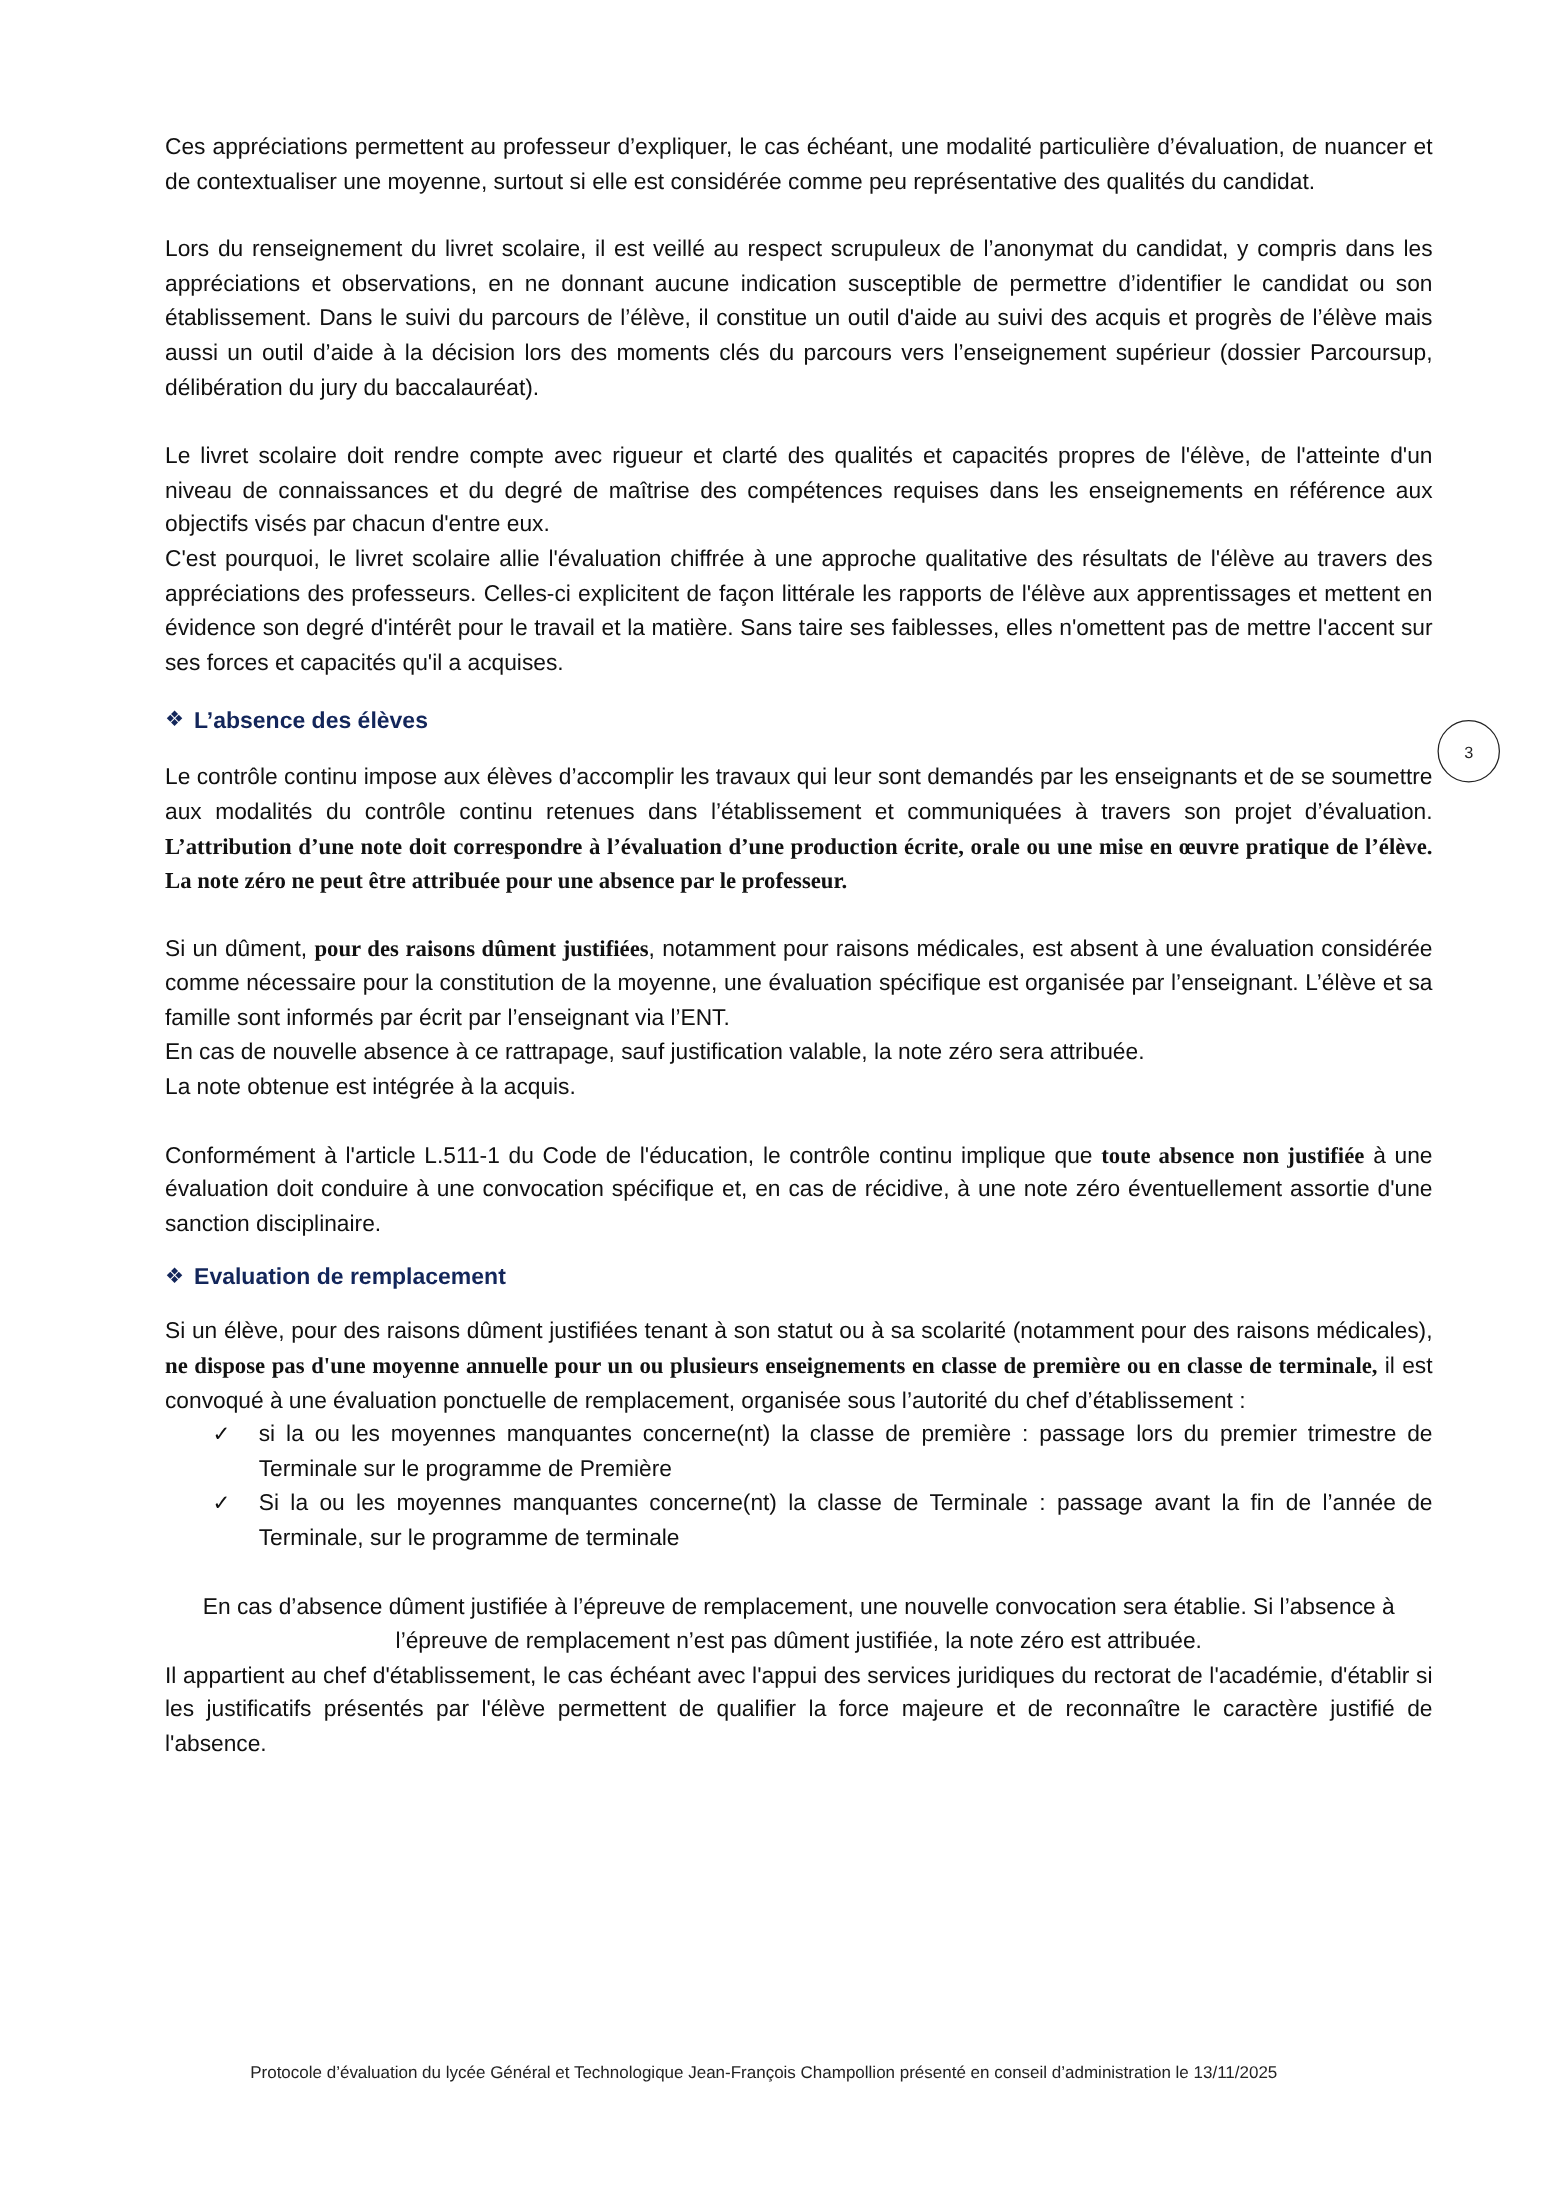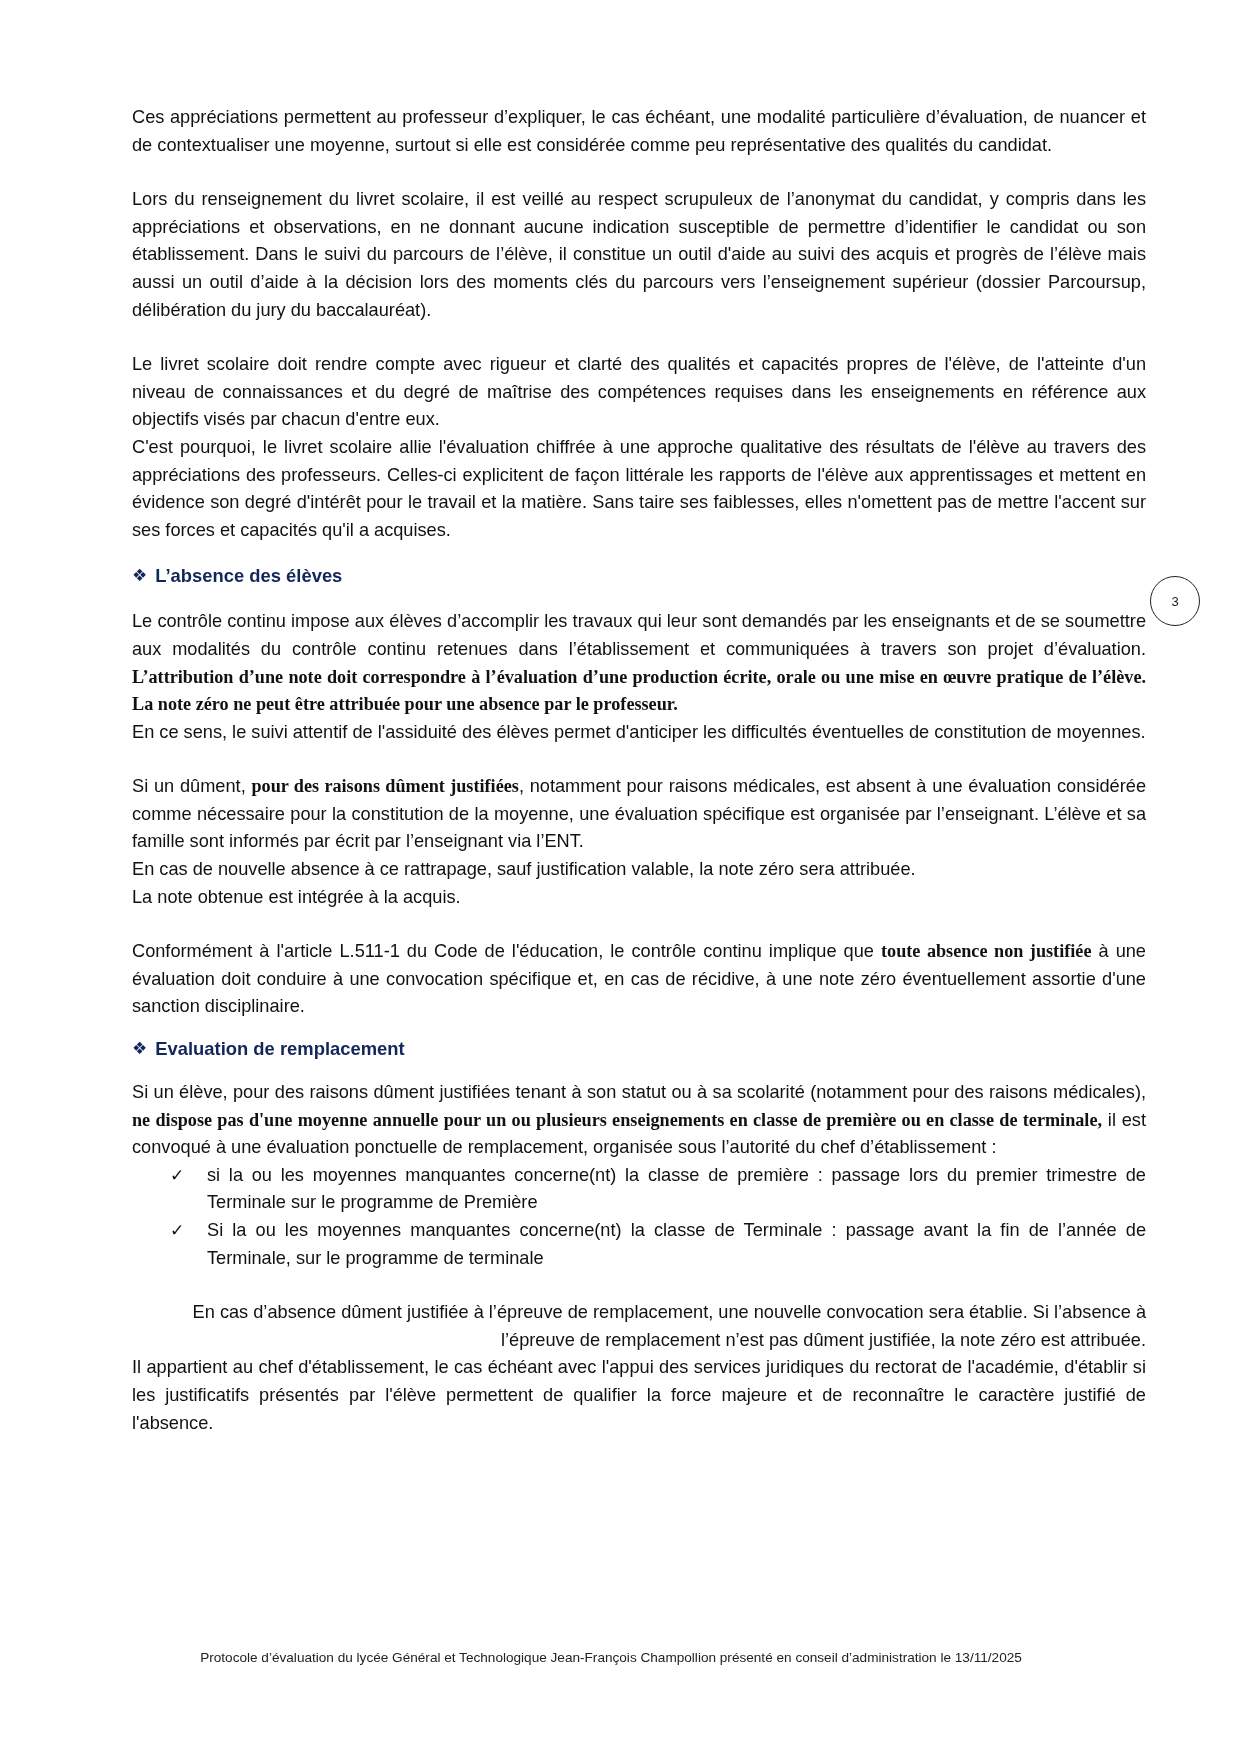--- a/index.html
+++ b/index.html
@@ -31,40 +31,39 @@
   <p class="p">C'est pourquoi, le livret scolaire allie l'évaluation chiffrée à une approche qualitative des résultats de l'élève au travers des appréciations des professeurs. Celles-ci explicitent de façon littérale les rapports de l'élève aux apprentissages et mettent en évidence son degré d'intérêt pour le travail et la matière. Sans taire ses faiblesses, elles n'omettent pas de mettre l'accent sur ses forces et capacités qu'il a acquises.</p>
   <div style="height:18px"></div>
 
   <h2 class="heading">
     <span class="bullet">❖</span>
     <span>L’absence des élèves</span>
   </h2>
   <div style="height:18px"></div>
 
   <p class="p"><span>Le contrôle continu impose aux élèves d’accomplir les travaux qui leur sont demandés par les enseignants et de se soumettre aux modalités du contrôle continu retenues dans l’établissement et communiquées à travers son projet d’évaluation. </span><b>L’attribution d’une note doit correspondre à l’évaluation d’une production écrite, orale ou une mise en œuvre pratique de l’élève. La note zéro ne peut être attribuée pour une absence par le professeur.</b></p>
-  <p class="p">En ce sens, le suivi attentif de l'assiduité des élèves permet d'anticiper les difficultés éventuelles de constitution de moyennes.</p>
   <div class="gap"></div>
   <p class="p"><span>Si un dûment, </span><b>pour des raisons dûment justifiées</b><span>, notamment pour raisons médicales, est absent à une évaluation considérée comme nécessaire pour la constitution de la moyenne, une évaluation spécifique est organisée par l’enseignant. L’élève et sa famille sont informés par écrit par l’enseignant via l’ENT.</span></p>
   <p class="p">En cas de nouvelle absence à ce rattrapage, sauf justification valable, la note zéro sera attribuée.</p>
   <p class="p">La note obtenue est intégrée à la acquis.</p>
   <div class="gap"></div>
   <p class="p"><span>Conformément à l'article L.511-1 du Code de l'éducation, le contrôle continu implique que </span><b>toute absence non justifiée</b><span> à une évaluation doit conduire à une convocation spécifique et, en cas de récidive, à une note zéro éventuellement assortie d'une sanction disciplinaire.</span></p>
   <div style="height:14px"></div>
 
   <h2 class="heading">
     <span class="bullet">❖</span>
     <span>Evaluation de remplacement</span>
   </h2>
   <div style="height:16px"></div>
 
   <p class="p"><span>Si un élève, pour des raisons dûment justifiées tenant à son statut ou à sa scolarité (notamment pour des raisons médicales), </span><b>ne dispose pas d'une moyenne annuelle pour un ou plusieurs enseignements en classe de première ou en classe de terminale,</b><span> il est convoqué à une évaluation ponctuelle de remplacement, organisée sous l’autorité du chef d’établissement :</span></p>
   <ul class="checklist">
     <li><span class="check">✓</span><span>si la ou les moyennes manquantes concerne(nt) la classe de première : passage lors du premier trimestre de Terminale sur le programme de Première</span></li>
     <li><span class="check">✓</span><span>Si la ou les moyennes manquantes concerne(nt) la classe de Terminale : passage avant la fin de l’année de Terminale, sur le programme de terminale</span></li>
   </ul>
   <div class="gap"></div>
-  <p class="p" style="text-align:right">En cas d’absence dûment justifiée à l’épreuve de remplacement, une nouvelle convocation sera établie. Si l’absence à l’épreuve de remplacement n’est pas dûment justifiée, la note zéro est attribuée.</p>
+  <p class="p" style="text-align:center">En cas d’absence dûment justifiée à l’épreuve de remplacement, une nouvelle convocation sera établie. Si l’absence à l’épreuve de remplacement n’est pas dûment justifiée, la note zéro est attribuée.</p>
   <p class="p">Il appartient au chef d'établissement, le cas échéant avec l'appui des services juridiques du rectorat de l'académie, d'établir si les justificatifs présentés par l'élève permettent de qualifier la force majeure et de reconnaître le caractère justifié de l'absence.</p>
 </div>
 
 <div class="page-num">3</div>
 
 <div class="footer">Protocole d’évaluation du lycée Général et Technologique Jean-François Champollion présenté en conseil d’administration le 13/11/2025</div>
 
 </body></html>

